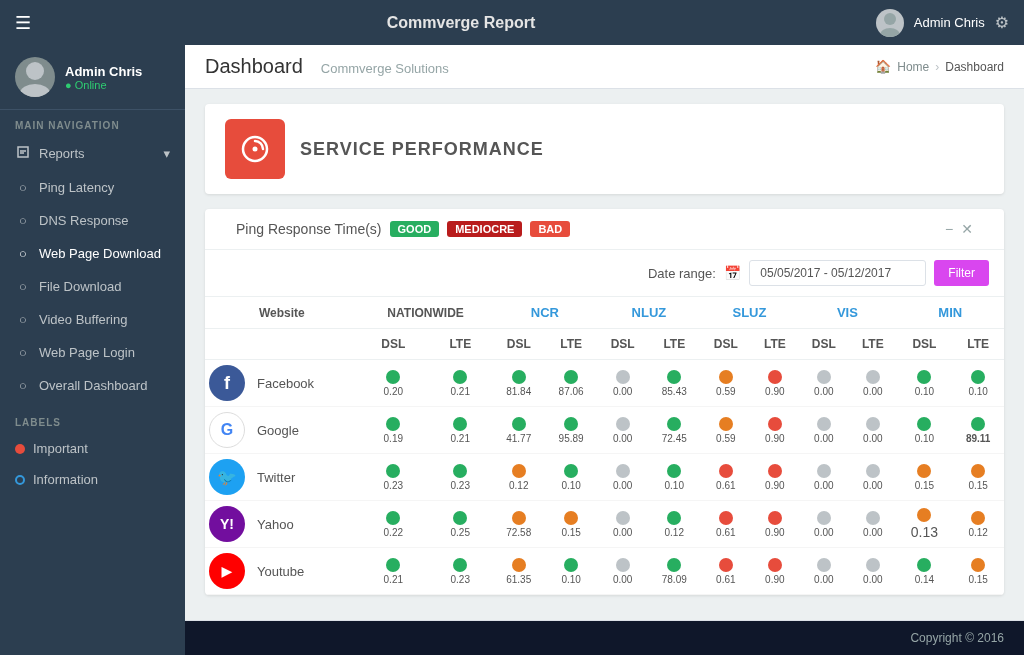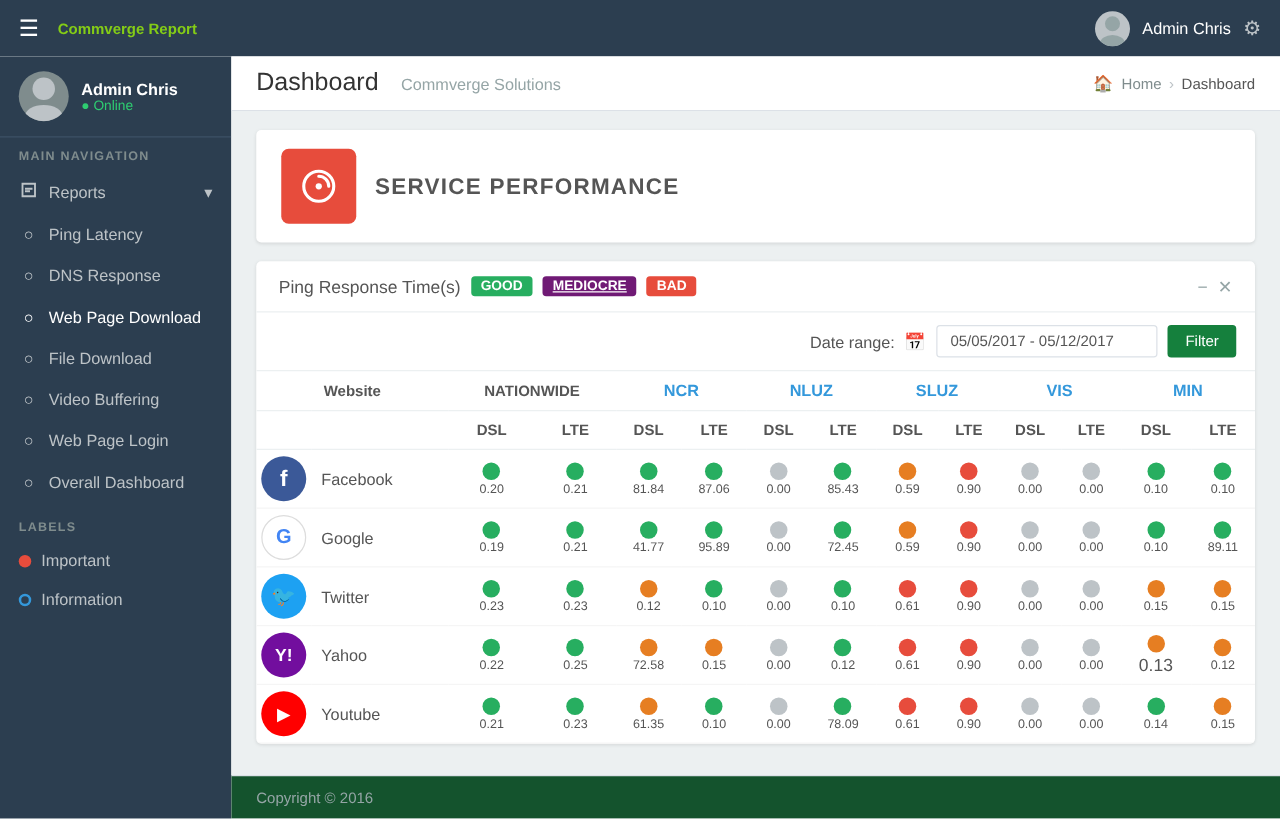--- a/index.html
+++ b/index.html
@@ -8,21 +8,21 @@
     
     .top-navbar {
       background: #2c3e50;
       color: #fff;
       height: 45px;
       display: flex;
       align-items: center;
       padding: 0 15px;
       flex-shrink: 0;
     }
-    .top-navbar .brand { font-size: 12px; font-weight: bold; color: #84cc16; flex: 1; }
+    .top-navbar .brand { font-size: 16px; font-weight: bold; color: #e5e5e5; flex: 1; text-align: center; }
     .top-navbar .hamburger { margin-right: 15px; cursor: pointer; font-size: 18px; }
     .top-navbar .right-nav { display: flex; align-items: center; gap: 10px; }
     .top-navbar .admin-avatar { width: 28px; height: 28px; border-radius: 50%; background: #bdc3c7; display: flex; align-items: center; justify-content: center; overflow: hidden; }
     .top-navbar .admin-name { color: #fff; font-size: 13px; }
     .top-navbar .settings-icon { color: #bdc3c7; font-size: 16px; cursor: pointer; }
 
     
     .main-layout { display: flex; flex: 1; overflow: hidden; }
 
     
@@ -128,44 +128,44 @@
     }
     .service-title { font-size: 18px; font-weight: bold; color: #555; letter-spacing: 1px; }
 
     
     .ping-card {
       background: #fff; border-radius: 4px;
       box-shadow: 0 1px 3px rgba(0,0,0,0.1);
       overflow: hidden;
     }
     .ping-card-header {
-      padding: 12px 18px; display: flex; align-items: center; gap: 10px;
+      padding: 12px 31px; display: flex; align-items: center; gap: 10px;
       border-bottom: 1px solid #ecf0f1; justify-content: space-between;
     }
     .ping-card-header .left { display: flex; align-items: center; gap: 8px; }
     .ping-title { font-size: 14px; color: #555; font-weight: 500; }
     .badge { padding: 2px 8px; border-radius: 3px; font-size: 11px; font-weight: bold; color: #fff; }
     .badge-good { background: #27ae60; }
-    .badge-mediocre { background: #701a75; text-decoration: underline; }
+    .badge-mediocre { background: #b91c1c; }
     .badge-bad { background: #e74c3c; }
     .card-actions { display: flex; gap: 8px; }
     .card-action-btn { background: none; border: none; cursor: pointer; color: #95a5a6; font-size: 14px; }
 
     .filter-row {
       padding: 10px 15px; display: flex; align-items: center; justify-content: flex-end;
       gap: 8px; border-bottom: 1px solid #ecf0f1;
     }
     .filter-row .date-label { font-size: 13px; color: #555; }
     .filter-row .date-icon { font-size: 14px; color: #7f8c8d; }
     .filter-row .date-input {
       border: 1px solid #dce1e7; border-radius: 3px; padding: 5px 10px;
       font-size: 12px; color: #555; background: #fff;
     }
     .filter-btn {
-      background: #15803d; color: #fff; border: none; border-radius: 3px;
+      background: #d946ef; color: #fff; border: none; border-radius: 3px;
       padding: 6px 14px; font-size: 12px; cursor: pointer;
     }
 
     
     .data-table { width: 100%; border-collapse: collapse; }
     .data-table th {
       text-align: center; padding: 8px 4px;
       font-size: 12px; color: #555; font-weight: 600;
       border-bottom: 1px solid #ecf0f1;
     }
@@ -175,22 +175,22 @@
       text-align: center; padding: 5px 4px; font-size: 11px; color: #555;
       border-bottom: 1px solid #f5f5f5;
     }
     .data-table td.website-name { text-align: left; padding-left: 8px; font-size: 13px; color: #555; }
 
     .dot-cell { display: flex; flex-direction: column; align-items: center; gap: 1px; }
     .status-dot { width: 14px; height: 14px; border-radius: 50%; }
 
     
     .content-footer {
-      background: #14532d; padding: 10px 20px; font-size: 12px; color: #95a5a6;
-      border-top: 1px solid #dce1e7; flex-shrink: 0;
+      background: #0f172a; padding: 10px 20px; font-size: 12px; color: #95a5a6;
+      border-top: 1px solid #dce1e7; flex-shrink: 0; text-align: right;
     }
   </style>
 </head>
 <body>
 
 <div class="top-navbar">
   <span class="hamburger">☰</span>
   <span class="brand">Commverge Report</span>
   <div class="right-nav">
     <div class="admin-avatar">
@@ -500,21 +500,21 @@
                   </td>
                   <td>
                     <div class="dot-cell">
                       <div class="status-dot" style="background:#27ae60;width:14px;height:14px;border-radius:50%;margin:0 auto 1px;"></div>
                       <span style="font-size:10px;color:#555;">0.10</span>
                     </div>
                   </td>
                   <td>
                     <div class="dot-cell">
                       <div class="status-dot" style="background:#27ae60;width:14px;height:14px;border-radius:50%;margin:0 auto 1px;"></div>
-                      <span style="font-size:10px;color:#555;">89.11</span>
+                      <span style="font-size:10px;color:#555;font-weight:bold;">89.11</span>
                     </div>
                   </td>
                 </tr>
                 <tr>
                   <td style="width: 44px;">
                     <div style="width:36px;height:36px;border-radius:50%;background:#1da1f2;color:#fff;display:flex;align-items:center;justify-content:center;font-weight:normal;font-size:16px;margin:0 auto;">🐦</div>
                   </td>
                   <td class="website-name">Twitter</td>
                   <td>
                     <div class="dot-cell">

